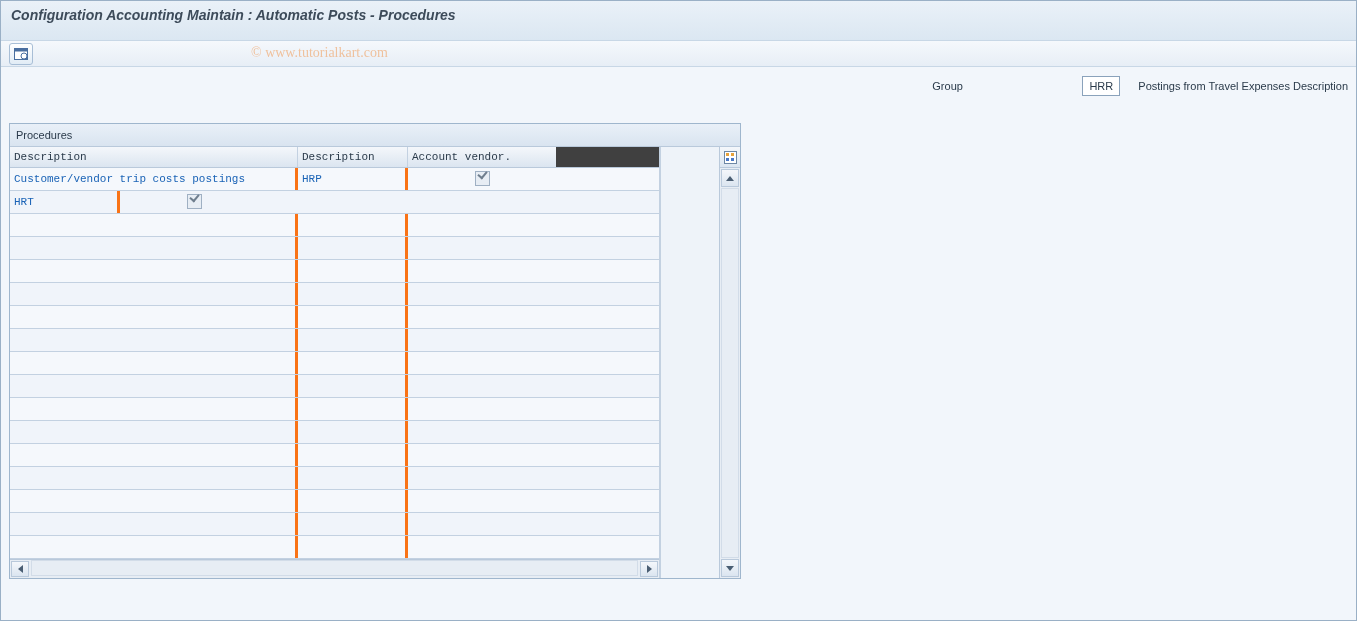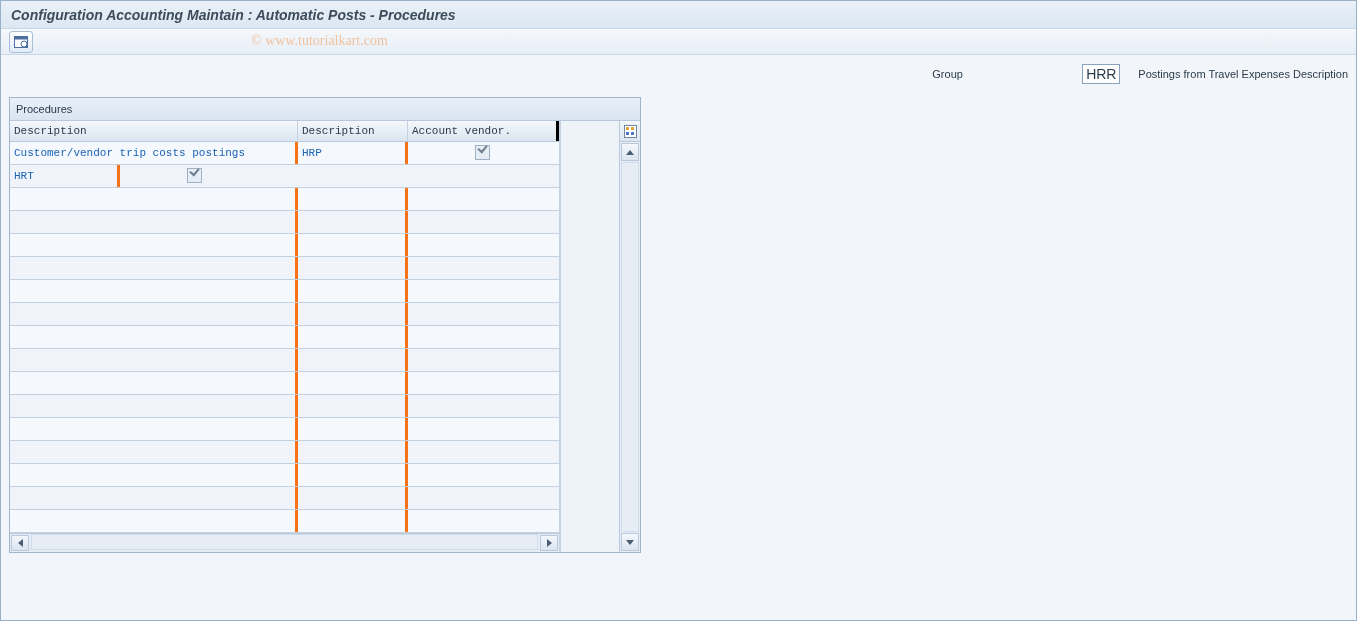--- a/index.html
+++ b/index.html
@@ -15,21 +15,21 @@
   }
   .app-frame {
     box-sizing: border-box;
     width: 1357px;
     height: 621px;
     border: 1px solid #9ab0c6;
     background: #f2f6fb;
   }
   .title-bar {
     box-sizing: border-box;
-    height: 28px;
+    height: 40px;
     padding: 6px 10px 4px 10px;
     border-bottom: 1px solid #c8d7e6;
     background: linear-gradient(#eaf1f8, #dbe7f2);
     font-size: 14px;
     font-weight: bold;
     font-style: italic;
     color: #3d4b5a;
   }
   .toolbar {
     box-sizing: border-box;
@@ -81,34 +81,34 @@
     width: 150px;
     color: #2a3a4a;
   }
   .group-value-box {
     width: 36px;
     height: 18px;
     border: 1px solid #8aa2bb;
     background: #ffffff;
     text-align: center;
     line-height: 18px;
-    font-size: 14px;
+    font-size: 11px;
     color: #2a3a4a;
     margin-right: 18px;
   }
   .group-desc {
     color: #2a3a4a;
   }
 
   
   .procedures-panel {
-    margin-top: 10px;
-    width: 632px;
+    margin-top: 24px;
+    width: 732px;
     border: 1px solid #9fb6cd;
-    background: #000000;
+    background: #404040;
     box-sizing: border-box;
   }
   .panel-header {
     height: 22px;
     line-height: 22px;
     padding-left: 6px;
     border-bottom: 1px solid #b9c9db;
     background: linear-gradient(#e9f0f8, #d9e4f0);
     color: #2a3a4a;
   }

